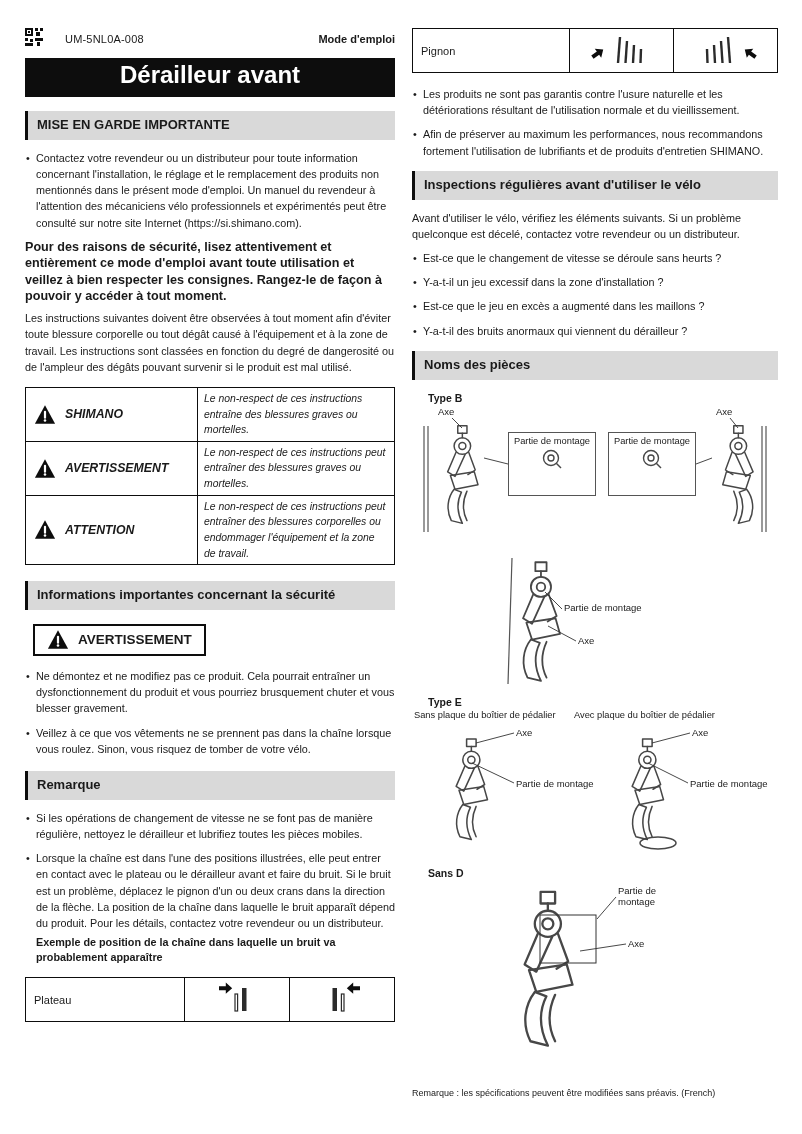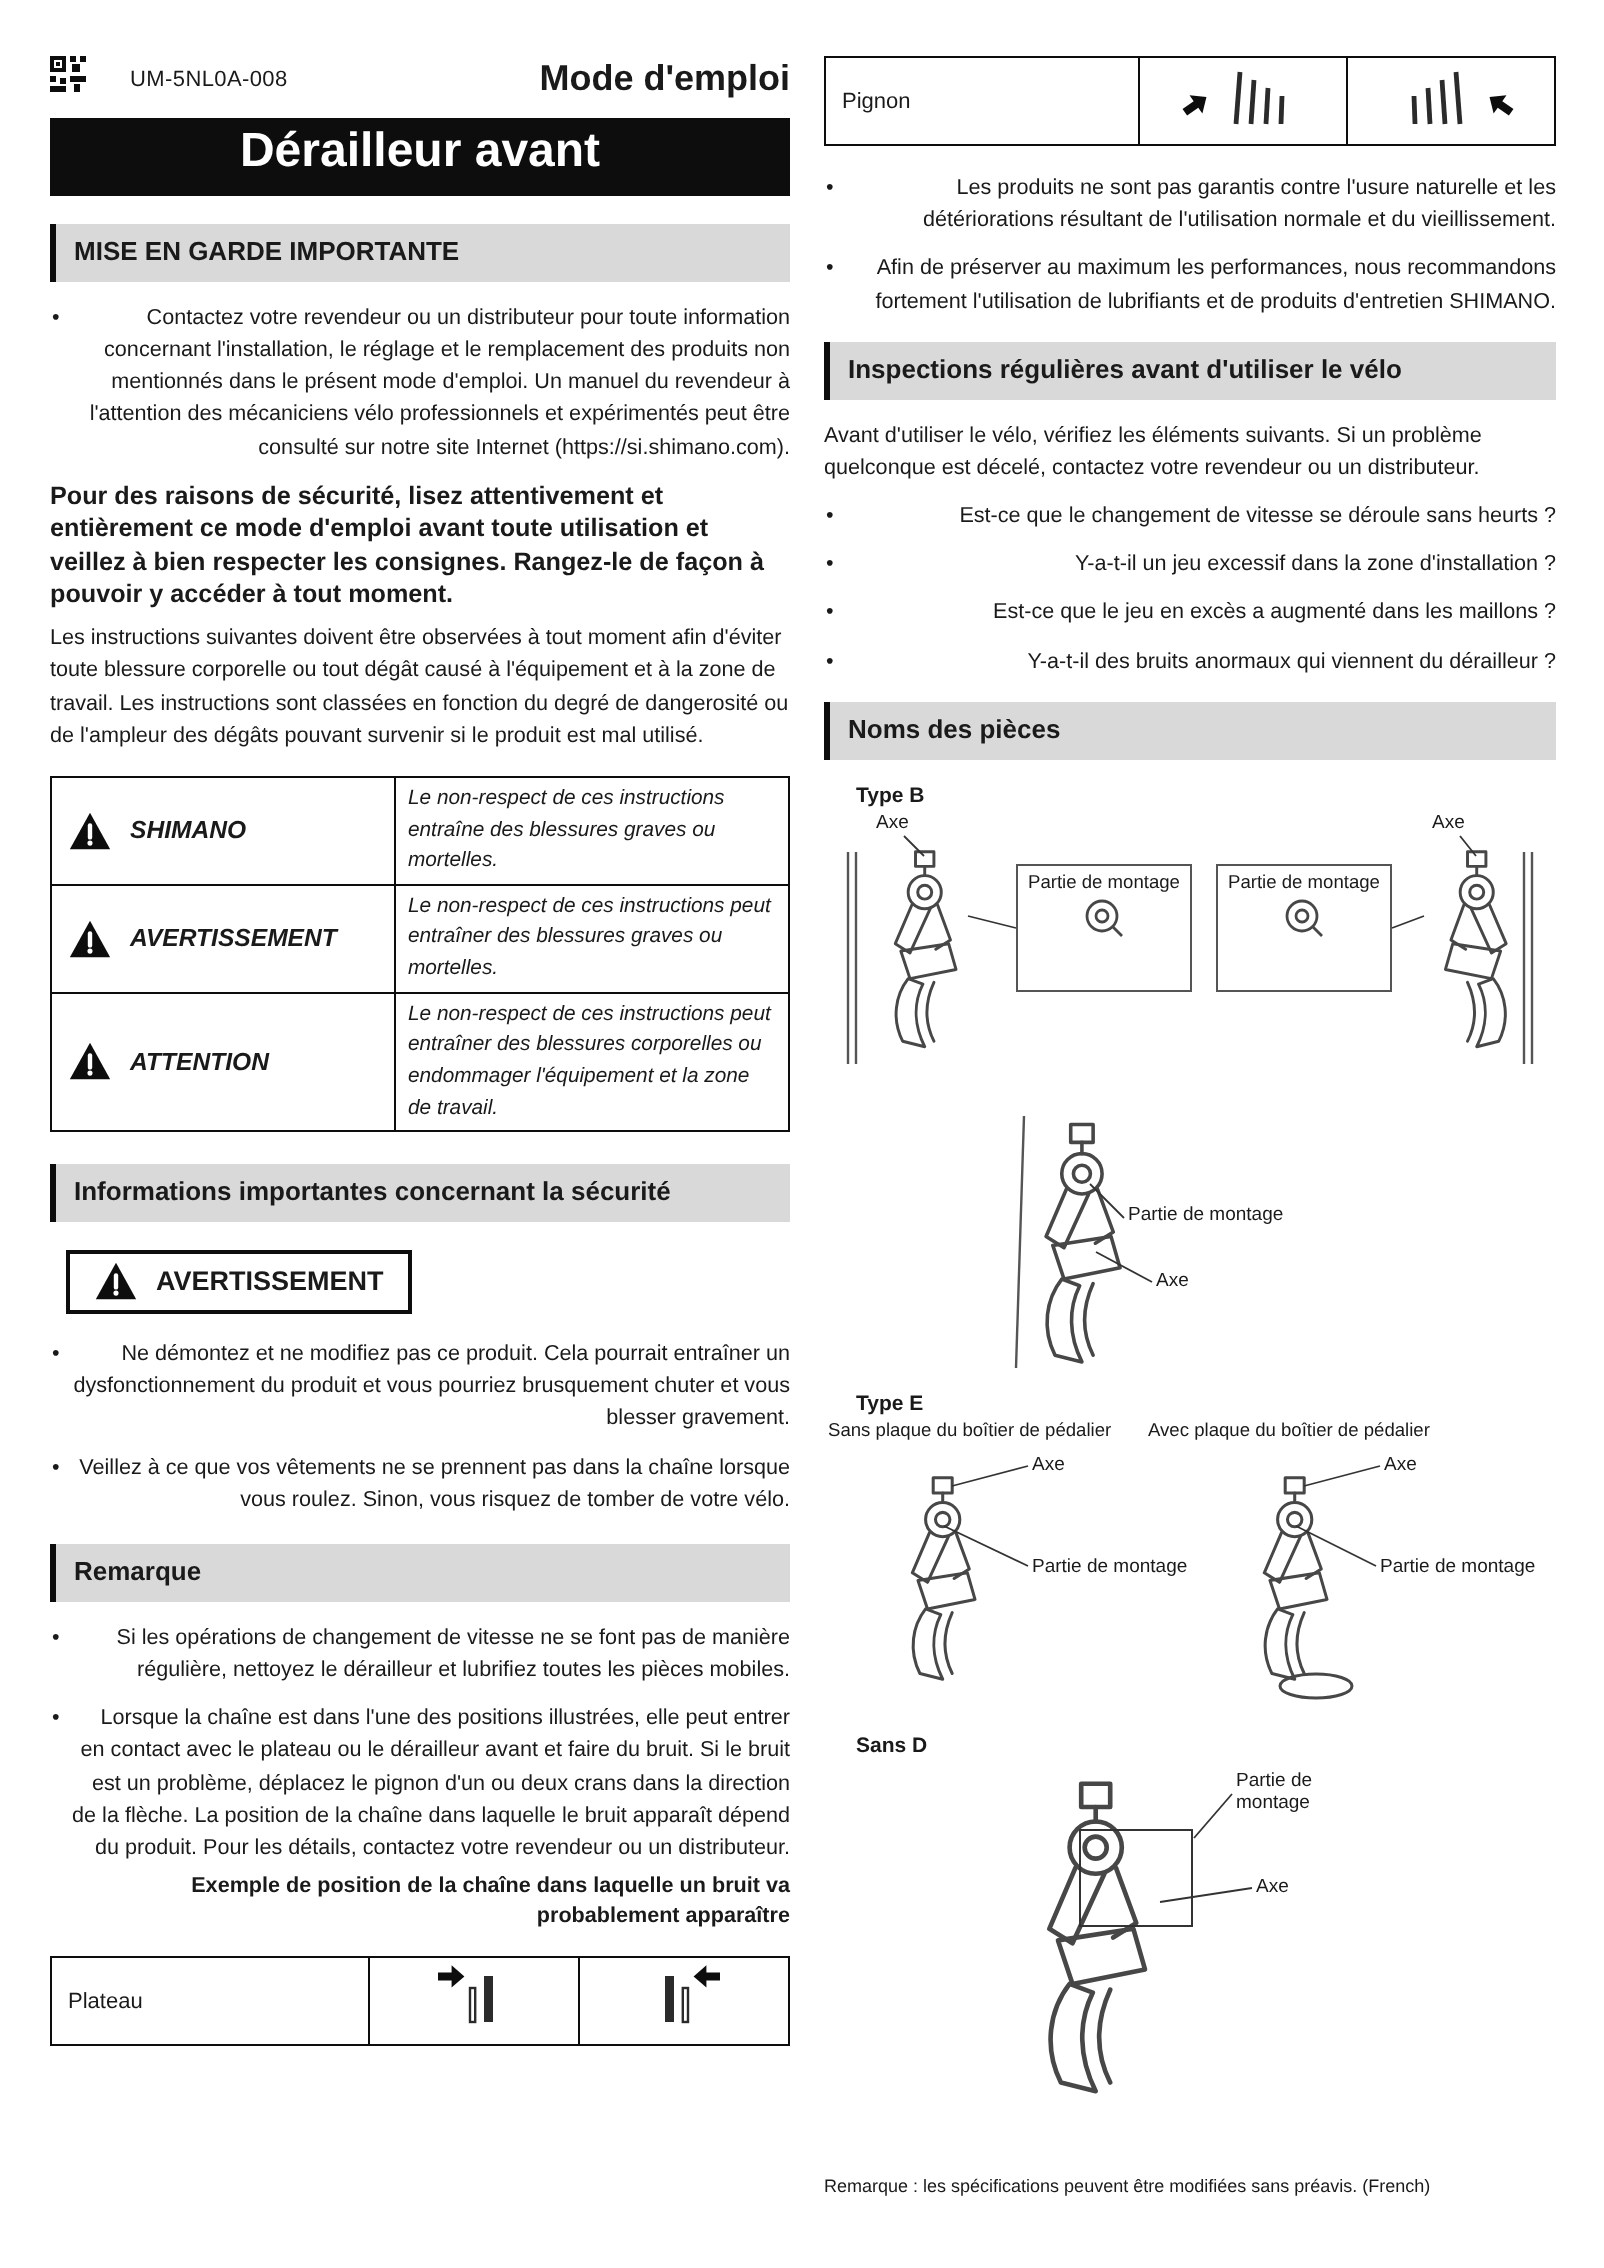--- a/index.html
+++ b/index.html
@@ -4,27 +4,27 @@
 <style>
   * { margin:0; padding:0; box-sizing:border-box; }
   html,body { width:802px; height:1134px; }
   body { background:#ffffff; font-family:"Liberation Sans", sans-serif; color:#1a1a1a; position:relative; overflow:hidden; }
 
   .col-left  { position:absolute; left:25px;  top:28px; width:370px; }
   .col-right { position:absolute; left:412px; top:28px; width:366px; }
 
   .doc-header { display:flex; align-items:center; gap:22px; margin-bottom:8px; }
   .doc-id { font-size:11px; letter-spacing:.2px; }
-  .doc-type { margin-left:auto; font-size:18px; font-weight:bold; }
+  .doc-type { margin-left:auto; font-size:11px; font-weight:bold; }
 
   .title-banner { background:#0d0d0d; color:#fff; font-size:24px; font-weight:bold; text-align:center; padding:3px 0 8px; margin-bottom:14px; }
 
   .section-header { background:#d9d9d9; border-left:3px solid #0d0d0d; font-size:13px; font-weight:bold; line-height:1.3; padding:6px 9px; margin:8px 0 10px; }
 
-  .bullets { list-style:none;text-align:right; }
+  .bullets { list-style:none; }
   .bullets li { position:relative; padding-left:11px; font-size:10.8px; line-height:1.5; margin-bottom:8px; }
   .bullets li::before { content:"\2022"; position:absolute; left:1px; top:0; }
 
   .bold-note { font-size:12.6px; font-weight:bold; line-height:1.3; margin:2px 0 6px; }
   .body-text { font-size:10.8px; line-height:1.5; }
   p.intro { font-size:10.8px; line-height:1.5; margin-bottom:8px; }
 
   table.severity { border-collapse:collapse; width:100%; margin:12px 0 16px; }
   table.severity td { border:1.2px solid #0d0d0d;font-style:italic; }
   .sev-label { width:172px; padding:6px 8px; vertical-align:middle; }

